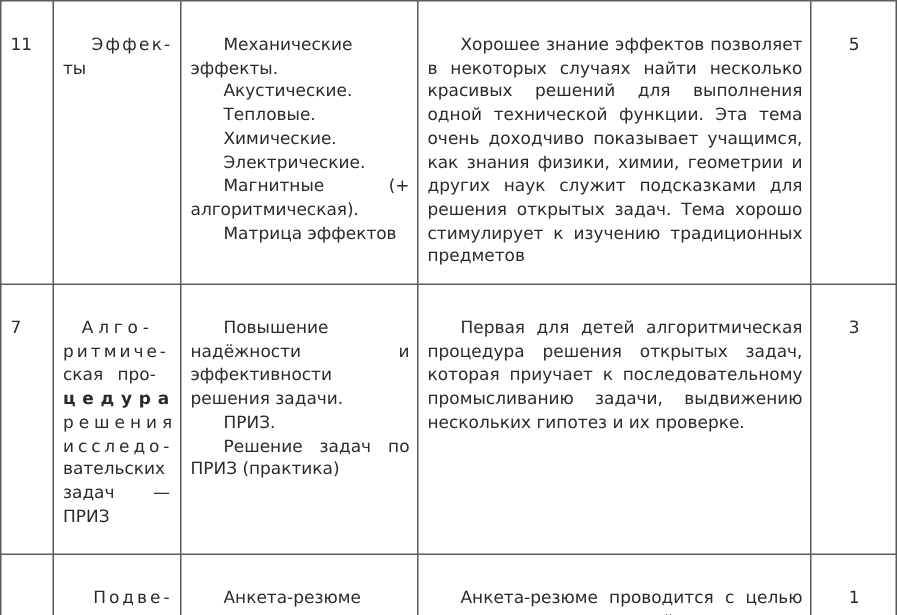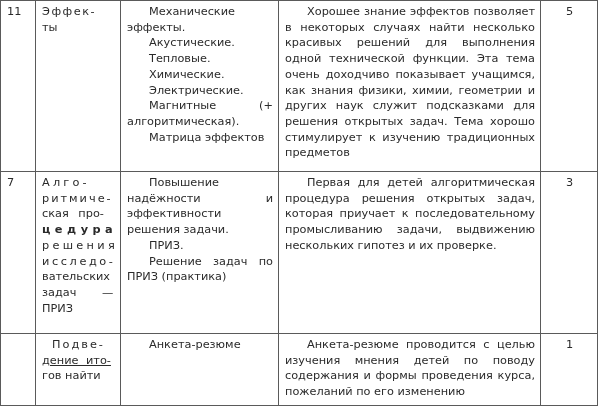--- a/index.html
+++ b/index.html
@@ -21,21 +21,21 @@
       top: 0;
       width: 597px;
       border-collapse: collapse;
       table-layout: fixed;
       font-size: 11.3px;
       line-height: 15.7px;
     }
     table.plan td {
       border: 1.3px solid #5a5a5a;
       vertical-align: top;
-      padding: 3px 5px 2px 6px;
+      padding: 21px 5px 2px 6px;
       overflow: hidden;
     }
     table.plan tr:first-child td { border-top: 1.5px solid #5a5a5a; }
     col.c-num { width: 35px; }
     col.c-topic { width: 85px; }
     col.c-content { width: 158px; }
     col.c-desc { width: 262px; }
     col.c-hours { width: 57px; }
 
     td.num { padding-left: 6px; }
@@ -62,42 +62,42 @@
       <col class="c-topic">
       <col class="c-content">
       <col class="c-desc">
       <col class="c-hours">
   </colgroup>
   <tbody>
 
     <tr class="r11">
       <td class="num">11</td>
       <td>
-        <span class="line" style="text-align:left; letter-spacing:1.5px;">Эффек-</span>
+        <span class="line" style="text-align:right; letter-spacing:1.5px;">Эффек-</span>
         <span class="line">ты</span>
       </td>
       <td>
         <p class="para indent">Механические эффекты.</p>
         <p class="para indent">Акустические.</p>
         <p class="para indent">Тепловые.</p>
         <p class="para indent">Химические.</p>
         <p class="para indent">Электрические.</p>
         <p class="para indent">Магнитные (+ алгоритмическая).</p>
         <p class="para indent">Матрица эффектов</p>
       </td>
       <td class="desc">
         <p class="para">Хорошее знание эффектов позволяет в некоторых случаях найти несколько красивых решений для выполнения одной технической функции. Эта тема очень доходчиво показывает учащимся, как знания физики, химии, геометрии и других наук служит подсказками для решения открытых задач. Тема хорошо стимулирует к изучению традиционных предметов</p>
       </td>
       <td class="hours">5</td>
     </tr>
 
     <tr class="r12">
       <td class="num">7</td>
       <td>
-        <span class="line spaced" style="text-align:left;">Алго-</span>
+        <span class="line spaced" style="text-align:center;">Алго-</span>
         <span class="line spaced" style="letter-spacing:2px;">ритмиче-</span>
         <span class="line" style="word-spacing:6px;">ская про-</span>
         <span class="line spaced" style="letter-spacing:4.5px;font-weight:bold;">цедура</span>
         <span class="line spaced" style="letter-spacing:3.3px;">решения</span>
         <span class="line spaced" style="letter-spacing:2.6px;">исследо-</span>
         <span class="line">вательских</span>
         <span class="line" style="word-spacing:22px;">задач —</span>
         <span class="line">ПРИЗ</span>
       </td>
       <td>
@@ -107,21 +107,21 @@
       </td>
       <td class="desc">
         <p class="para">Первая для детей алгоритмическая процедура решения открытых задач, которая приучает к последовательному промысливанию задачи, выдвижению нескольких гипотез и их проверке.</p>
       </td>
       <td class="hours">3</td>
     </tr>
 
     <tr class="r13">
       <td class="num"></td>
       <td>
-        <span class="line spaced" style="text-align:center; letter-spacing:2px;">Подве-</span>
+        <span class="line spaced" style="text-align:right; letter-spacing:2px;">Подве-</span>
         <span class="line" style="word-spacing:4px;text-decoration:underline;">дение ито-</span>
         <span class="line">гов найти</span>
       </td>
       <td>
         <p class="para indent">Анкета-резюме</p>
       </td>
       <td class="desc">
         <p class="para">Анкета-резюме проводится с целью изучения мнения детей по поводу содержания и формы проведения курса, пожеланий по его изменению</p>
       </td>
       <td class="hours">1</td>

